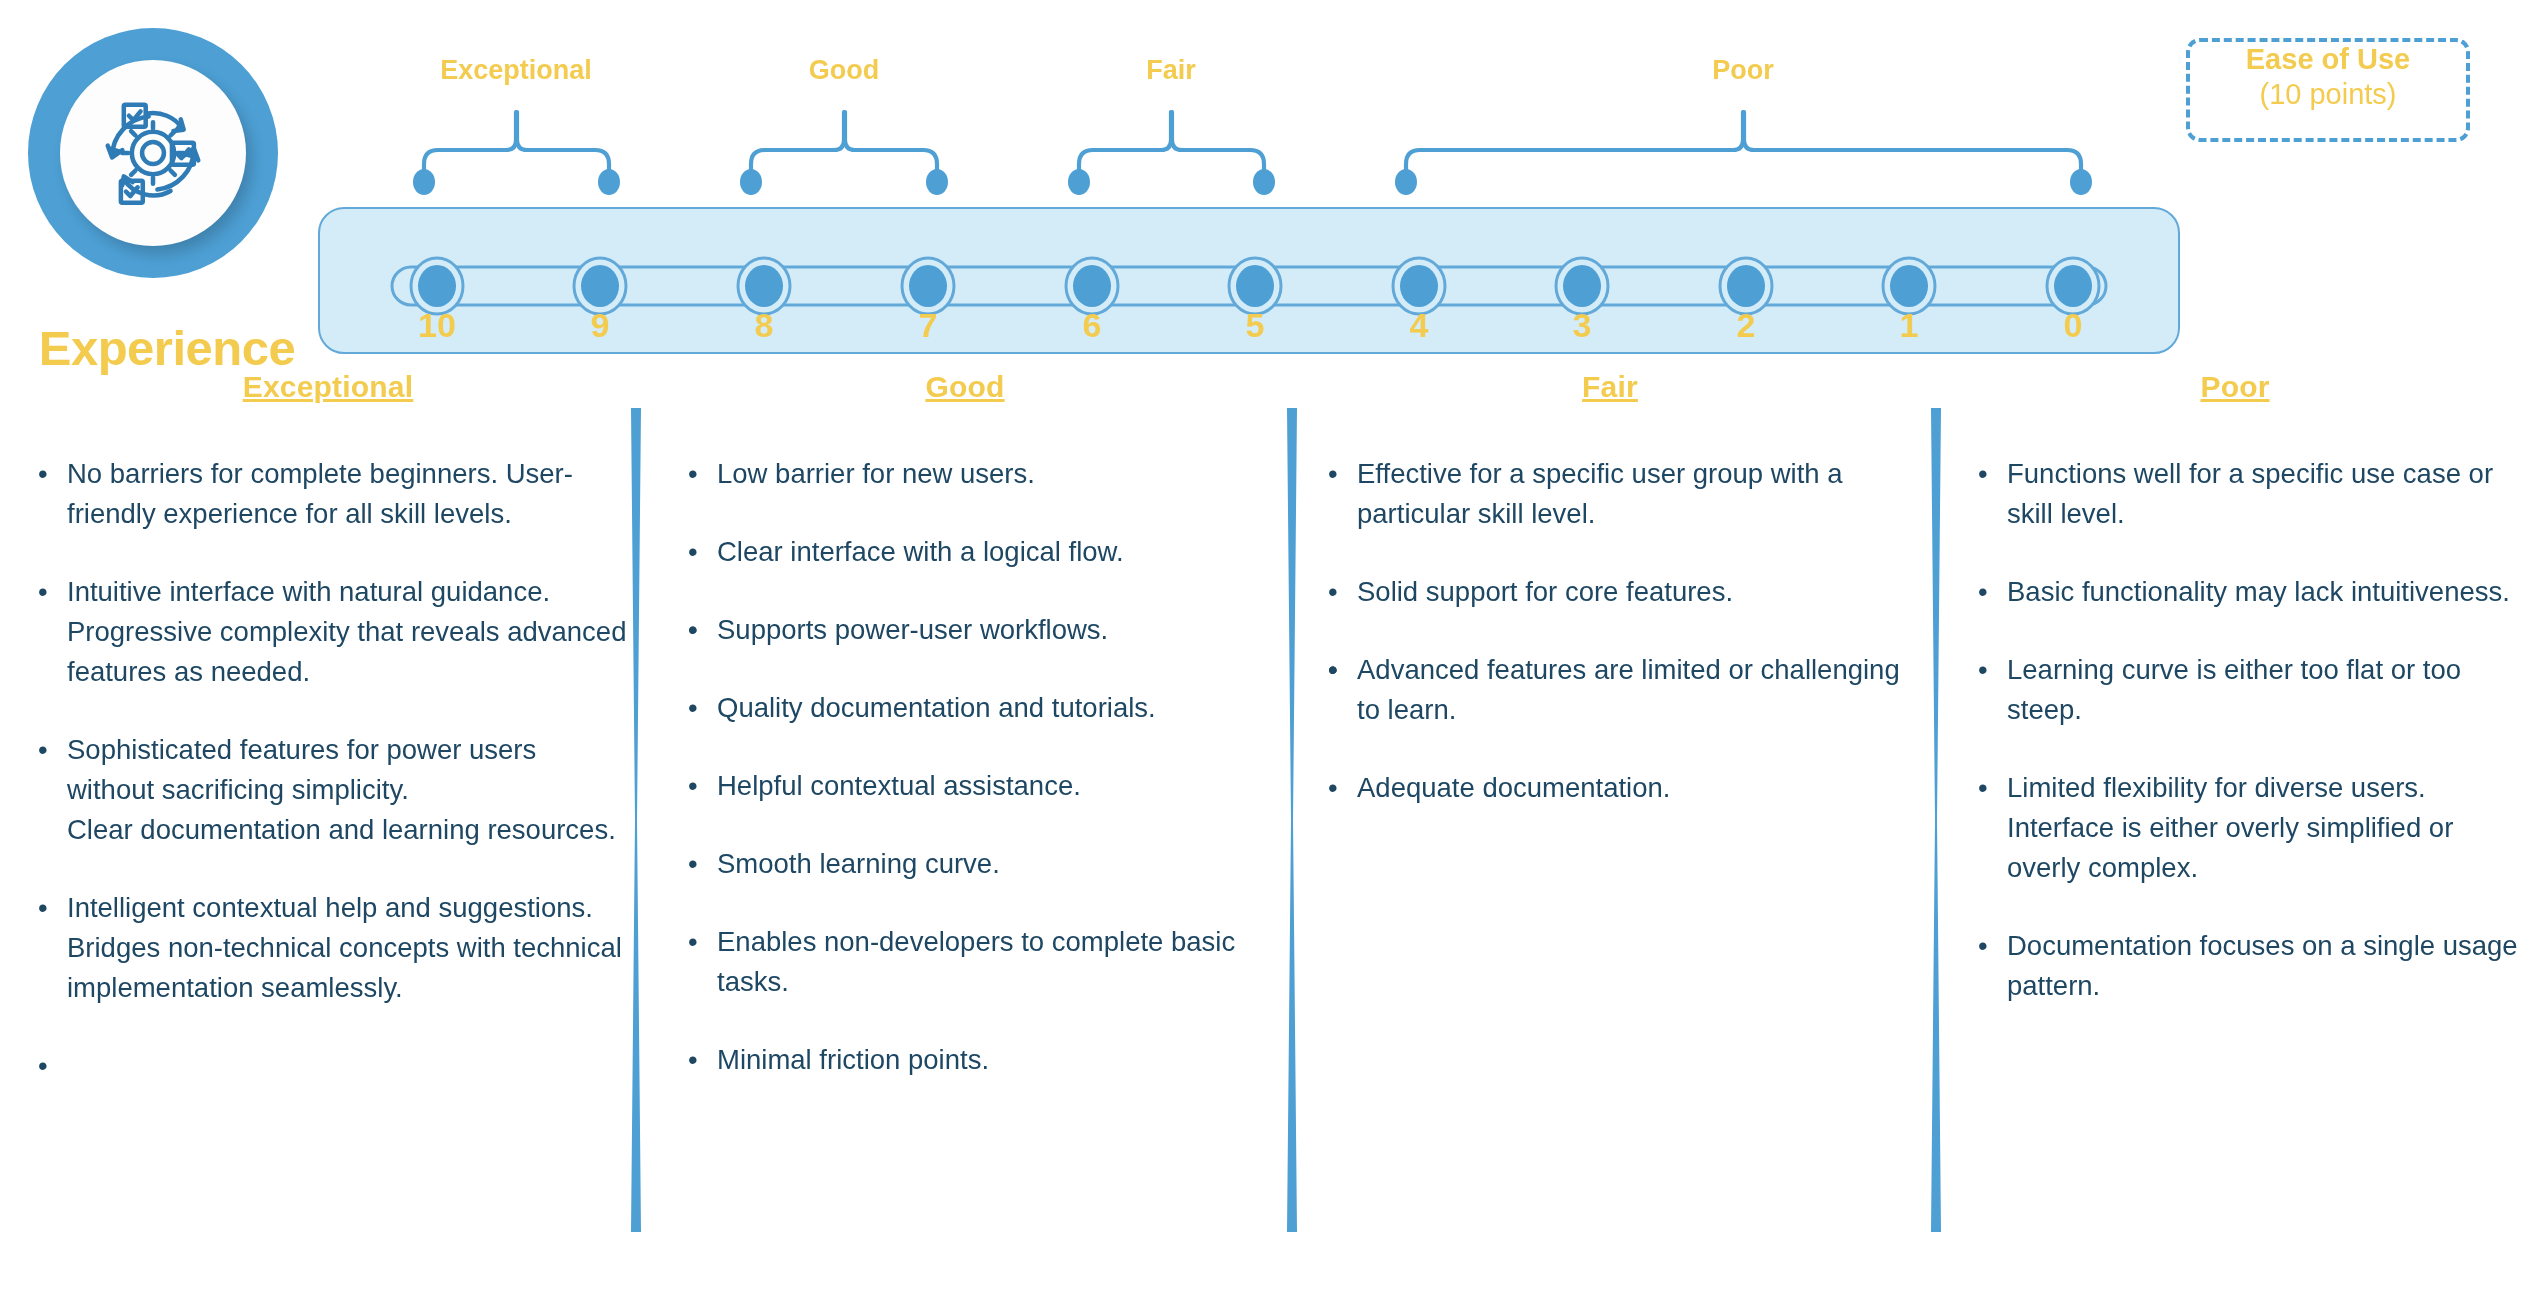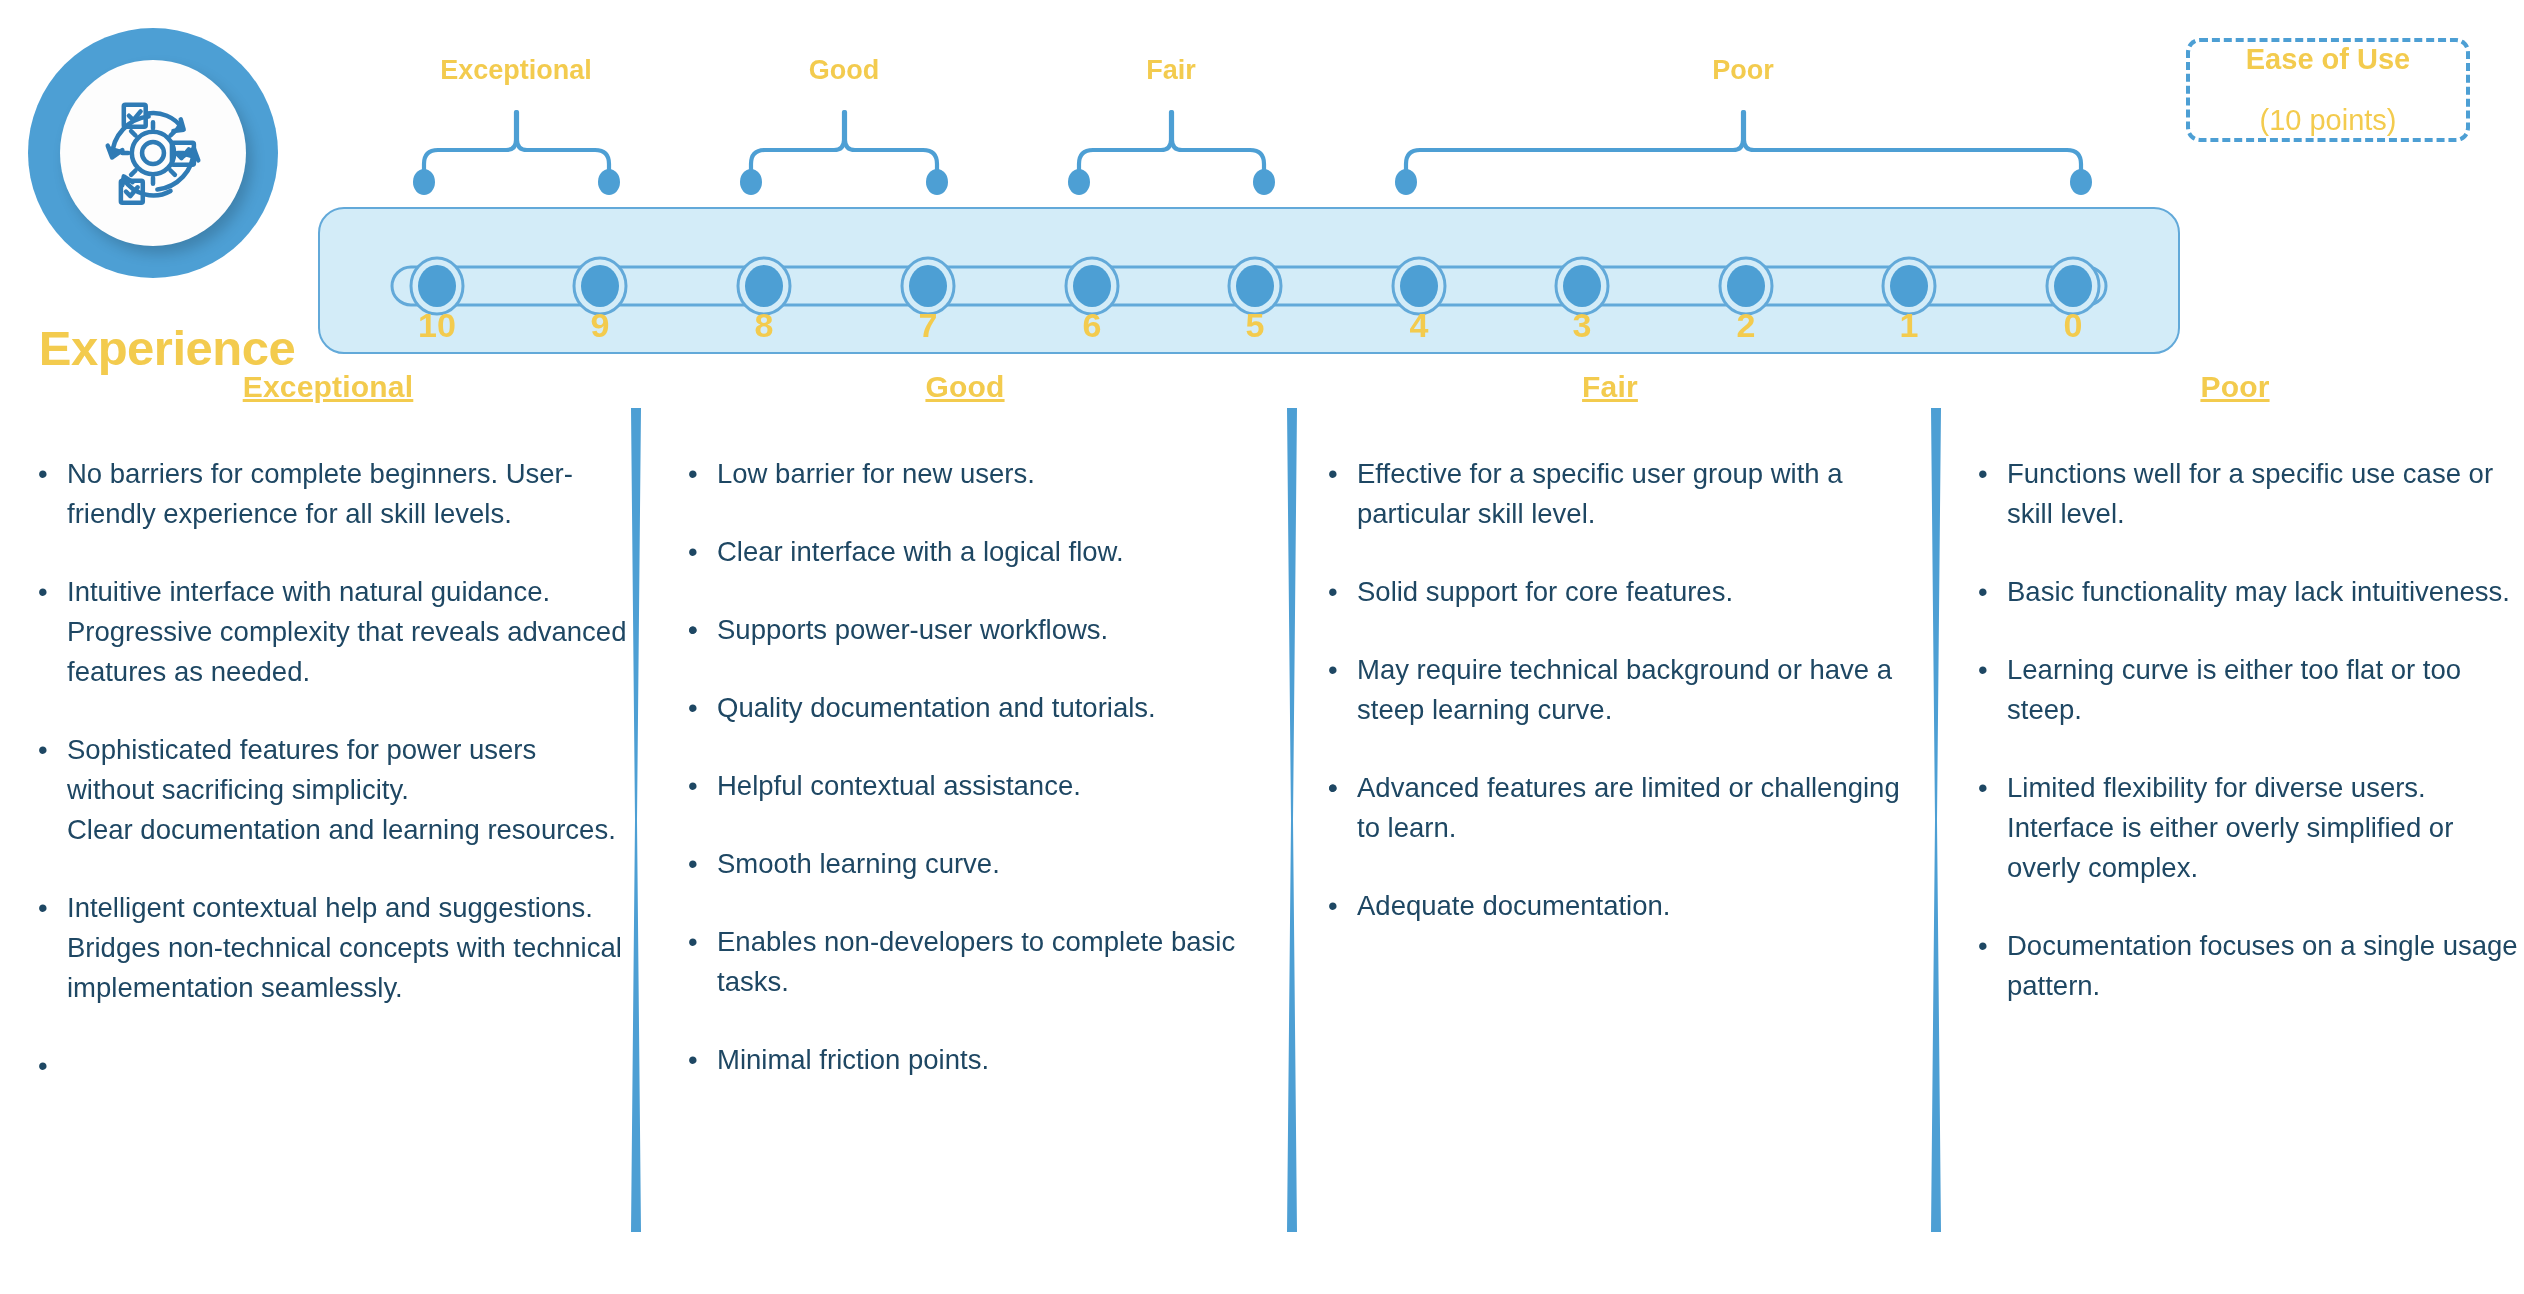--- a/index.html
+++ b/index.html
@@ -25,21 +25,21 @@
   }
   #badge-icon{position:absolute;left:52px;top:52px;width:146px;height:146px;}
   #experience-label{
     position:absolute;left:0px;top:292px;width:278px;text-align:center;
     color:#f3cb4e;font-size:49px;font-weight:bold;letter-spacing:-0.5px;
   }
   
   #ease-box{
     position:absolute;left:2186px;top:38px;width:276px;height:96px;
     border:4px dashed #4d9fd4;border-radius:14px;
-    display:flex;flex-direction:column;align-items:center;justify-content:space-between;
+    display:flex;flex-direction:column;align-items:center;justify-content:flex-start;
     color:#f3cb4e;line-height:1.22;
   }
   #ease-title{font-size:29px;font-weight:bold;}
   #ease-points{font-size:29px;font-weight:normal;}
   
   #brackets{position:absolute;left:0;top:0;width:2524px;height:200px;}
   .bracket-label{
     position:absolute;color:#f3cb4e;font-size:27px;font-weight:bold;
     text-align:center;transform:translateX(-50%);top:55px;white-space:nowrap;
   }
@@ -259,21 +259,21 @@
       <li><span class="dot">•</span><span>Enables non-developers to complete basic tasks.</span></li>
       <li><span class="dot">•</span><span>Minimal friction points.</span></li>
     </ul>
   </div>
 
   <div class="col" id="col3">
     <div class="col-head">Fair</div>
     <ul class="bullets">
       <li><span class="dot">•</span><span>Effective for a specific user group with a particular skill level.</span></li>
       <li><span class="dot">•</span><span>Solid support for core features.</span></li>
-      <li><span class="dot">•</span><span>May require technical background or have a steep learning curve.</span></li>
+      <li><span class="dot">•</span></li>
       <li><span class="dot">•</span></li>
       <li><span class="dot">•</span><span>Advanced features are limited or challenging to learn.</span></li>
       <li><span class="dot">•</span><span>Adequate documentation.</span></li>
     </ul>
   </div>
 
   <div class="col" id="col4">
     <div class="col-head">Poor</div>
     <ul class="bullets">
       <li><span class="dot">•</span><span>Functions well for a specific use case or skill level.</span></li>

